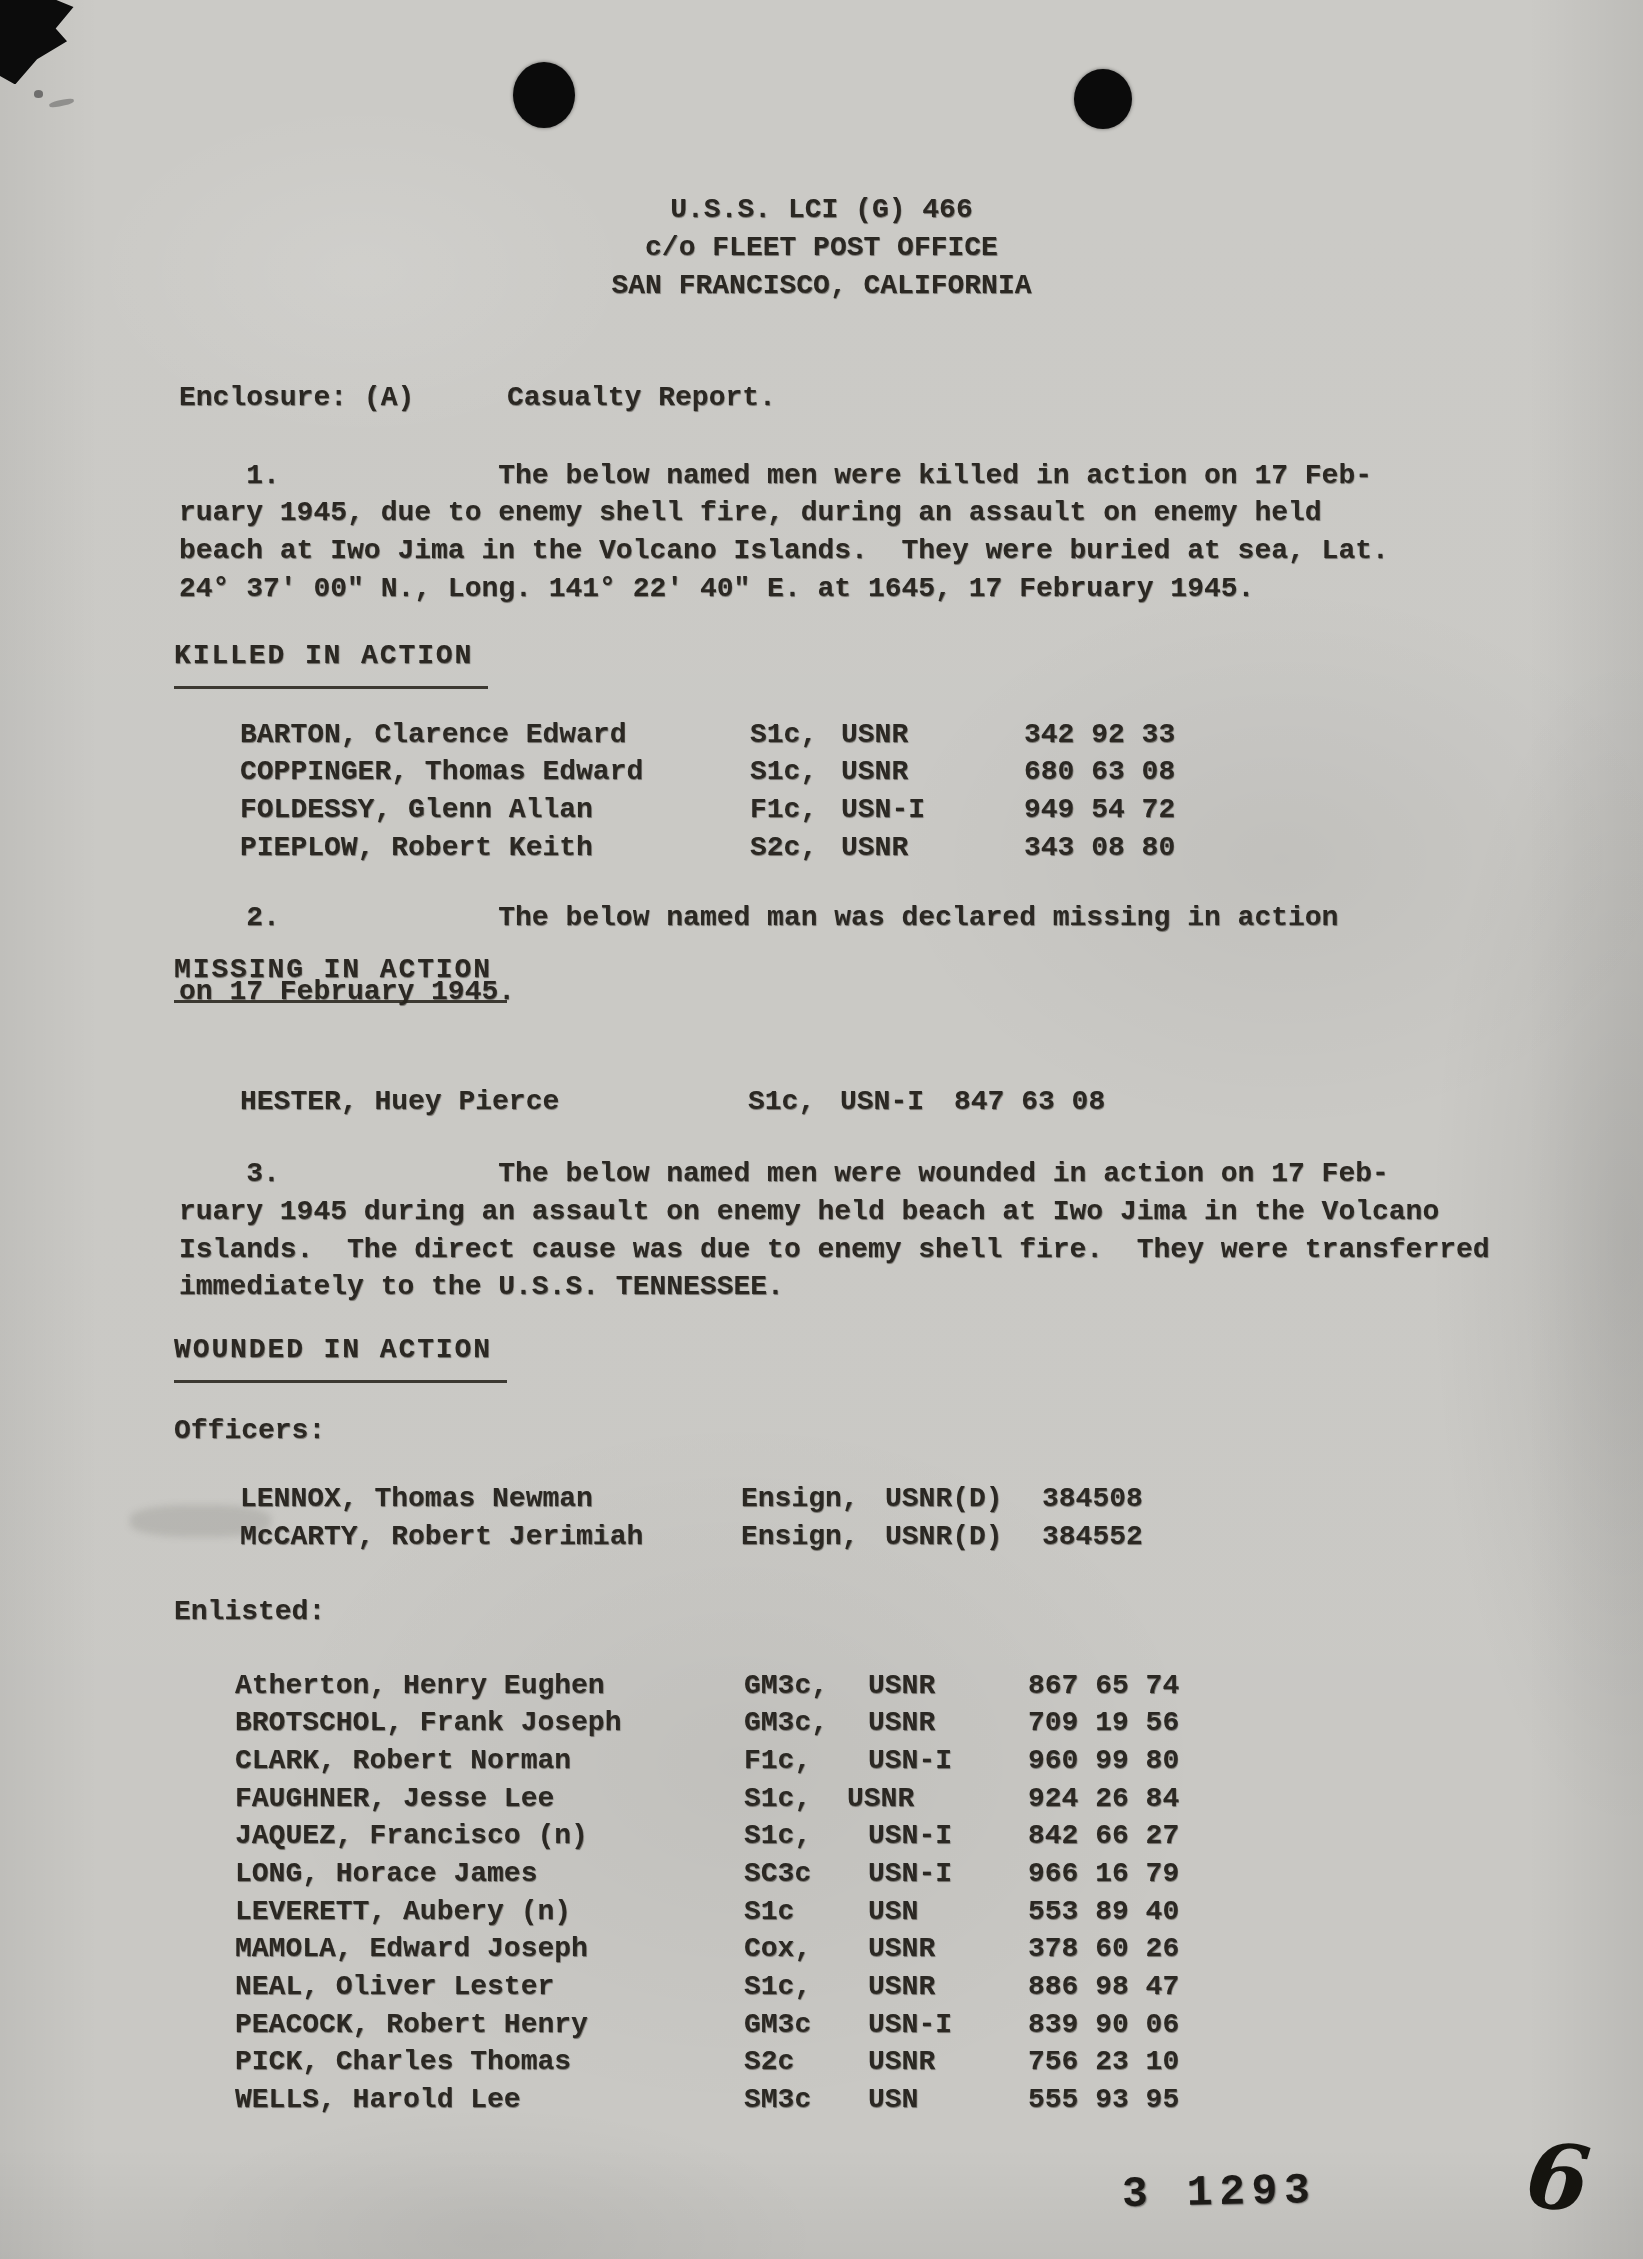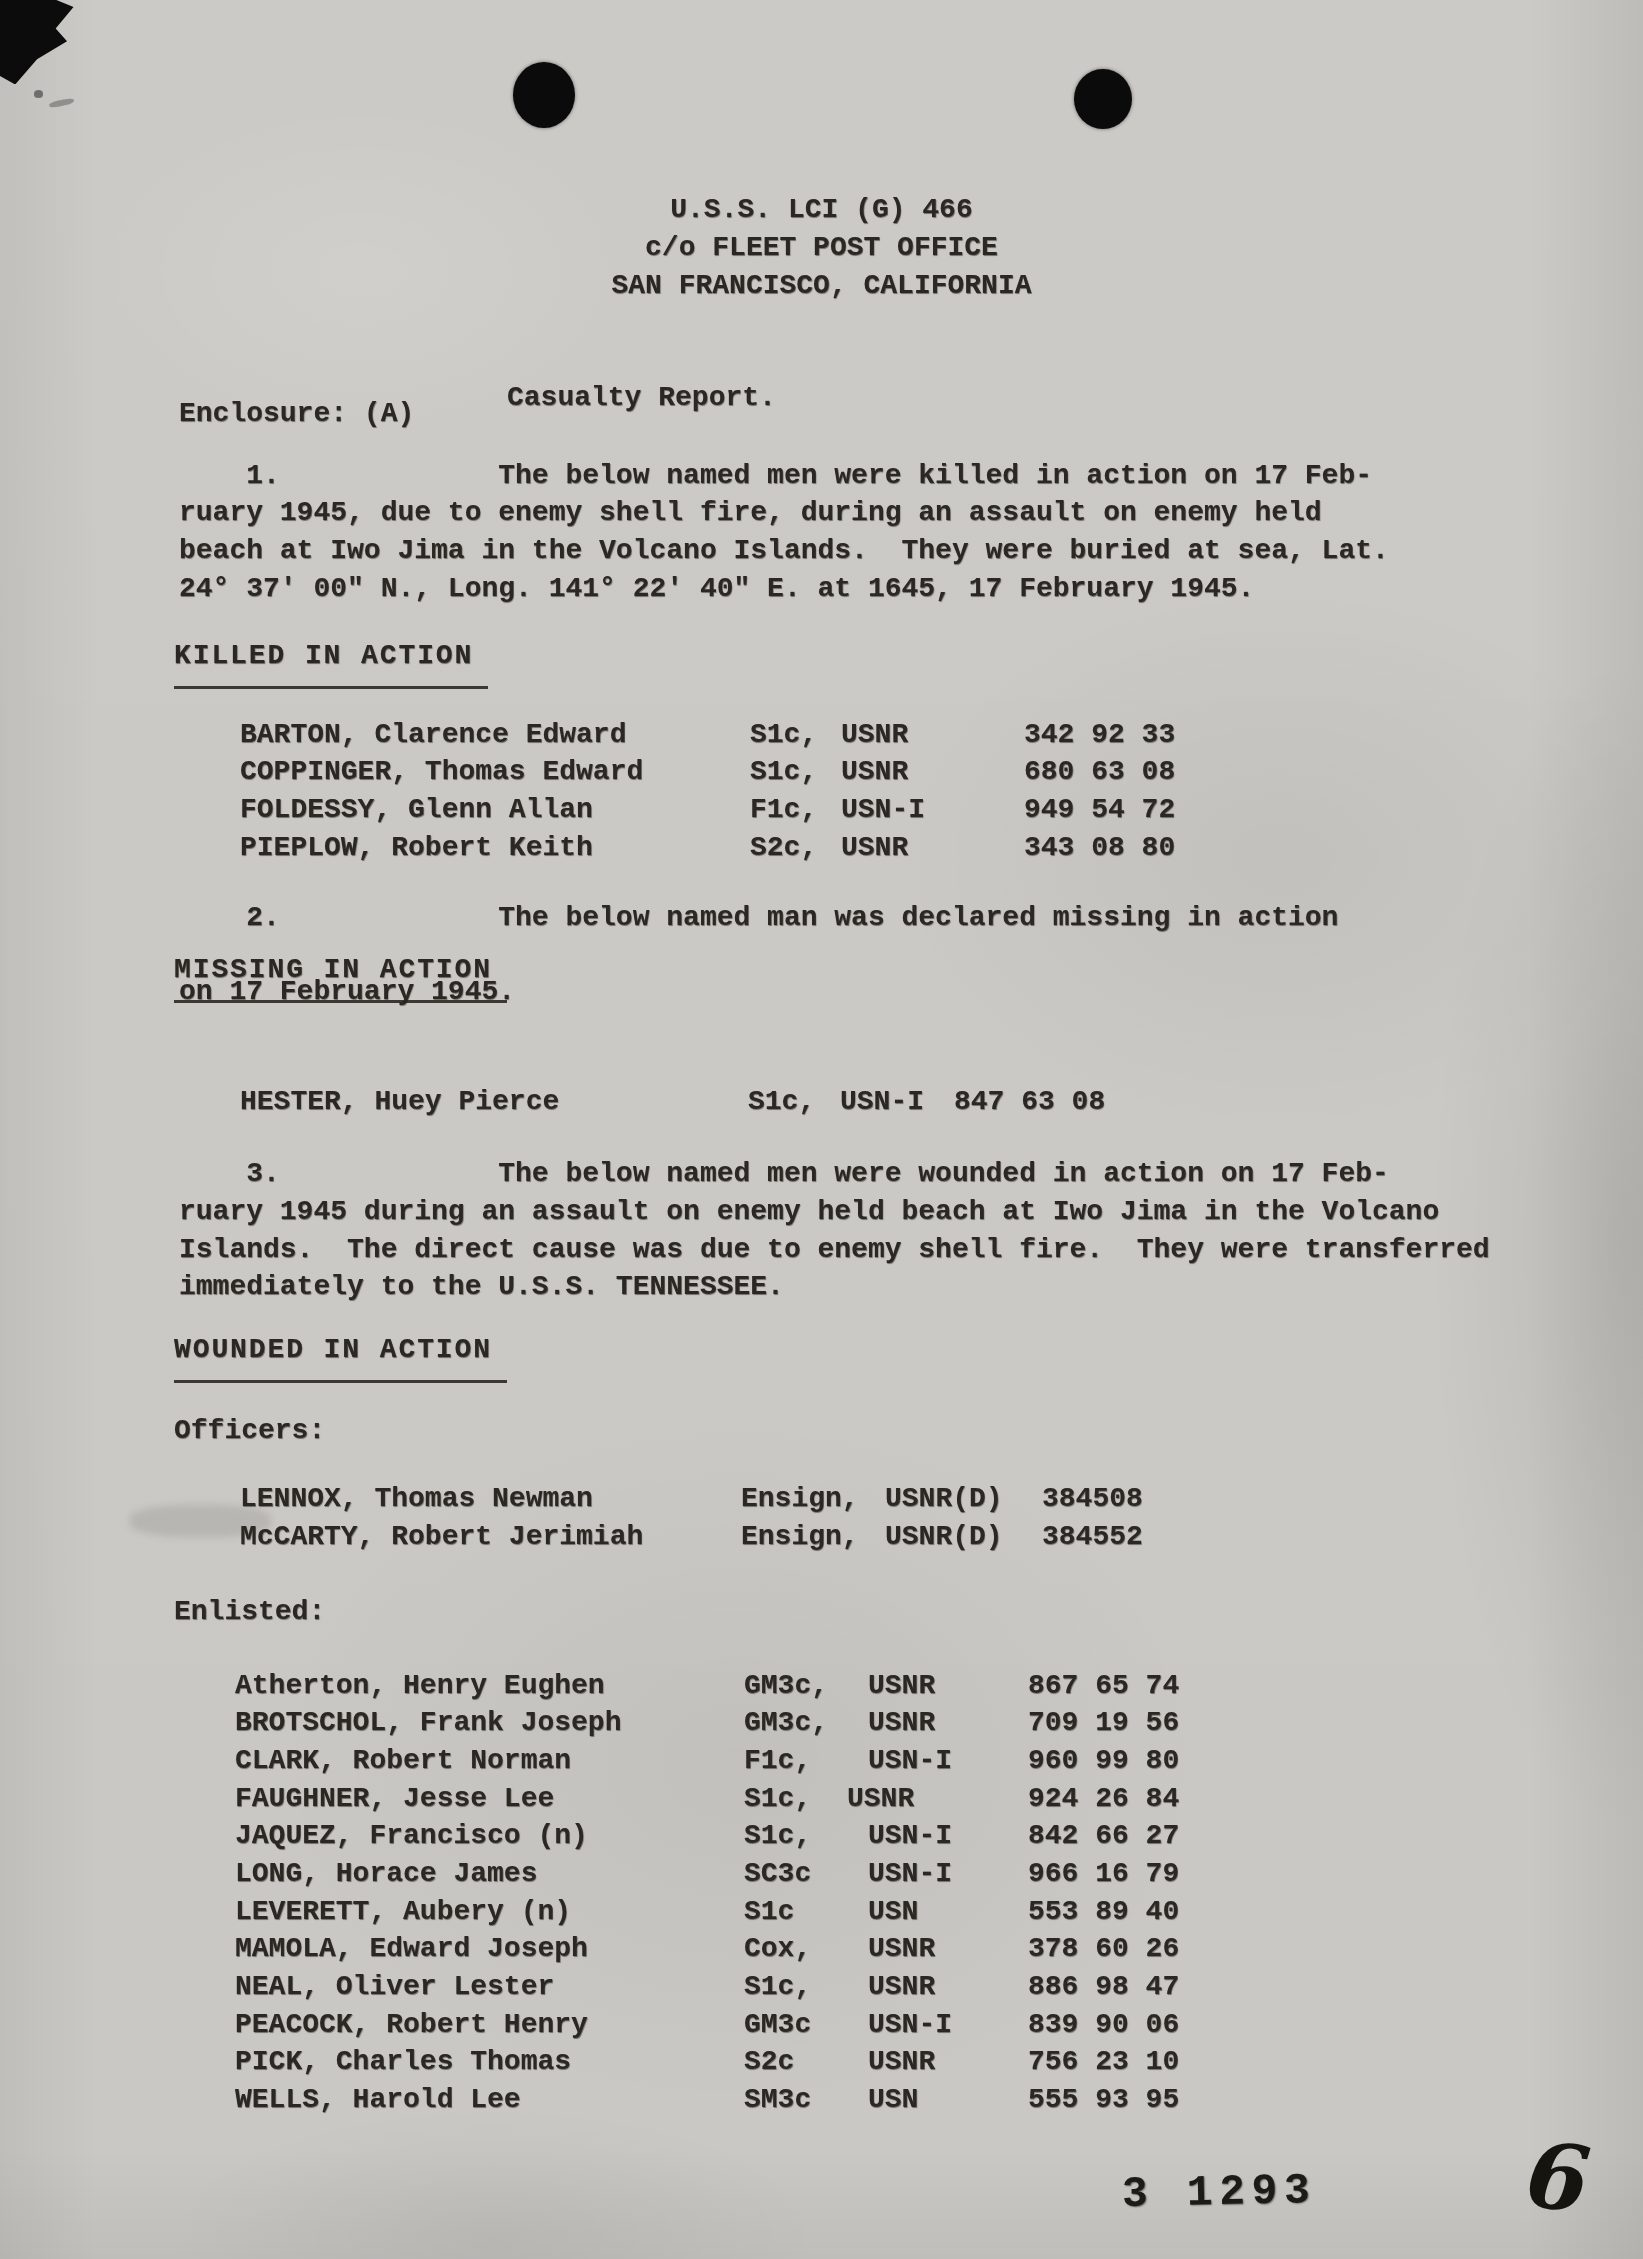--- a/index.html
+++ b/index.html
@@ -85,21 +85,21 @@
   <div class="hole hole-1"></div>
   <div class="hole hole-2"></div>
   <div class="ink-bleed"></div>
 
   <div class="center-block" style="top:191px;">
     <div class="tline">U.S.S. LCI (G) 466</div>
     <div class="tline">c/o FLEET POST OFFICE</div>
     <div class="tline">SAN FRANCISCO, CALIFORNIA</div>
   </div>
 
-  <div class="tline" style="top:395px;left:179px;text-align:right;">Enclosure: (A)</div>
+  <div class="tline" style="top:379px;left:179px;text-align:right;">Enclosure: (A)</div>
   <div class="tline" style="top:379px;left:507px;">Casualty Report.</div>
 
   <div>
     <div class="tline" style="top:457px;left:179px;">    1.             The below named men were killed in action on 17 Feb-</div>
     <div class="tline" style="top:494px;left:179px;">ruary 1945, due to enemy shell fire, during an assault on enemy held</div>
     <div class="tline" style="top:532px;left:179px;">beach at Iwo Jima in the Volcano Islands.  They were buried at sea, Lat.</div>
     <div class="tline" style="top:570px;left:179px;">24° 37' 00" N., Long. 141° 22' 40" E. at 1645, 17 February 1945.</div>
   </div>
 
   <div class="heading" style="top:638px;">KILLED IN ACTION</div>

